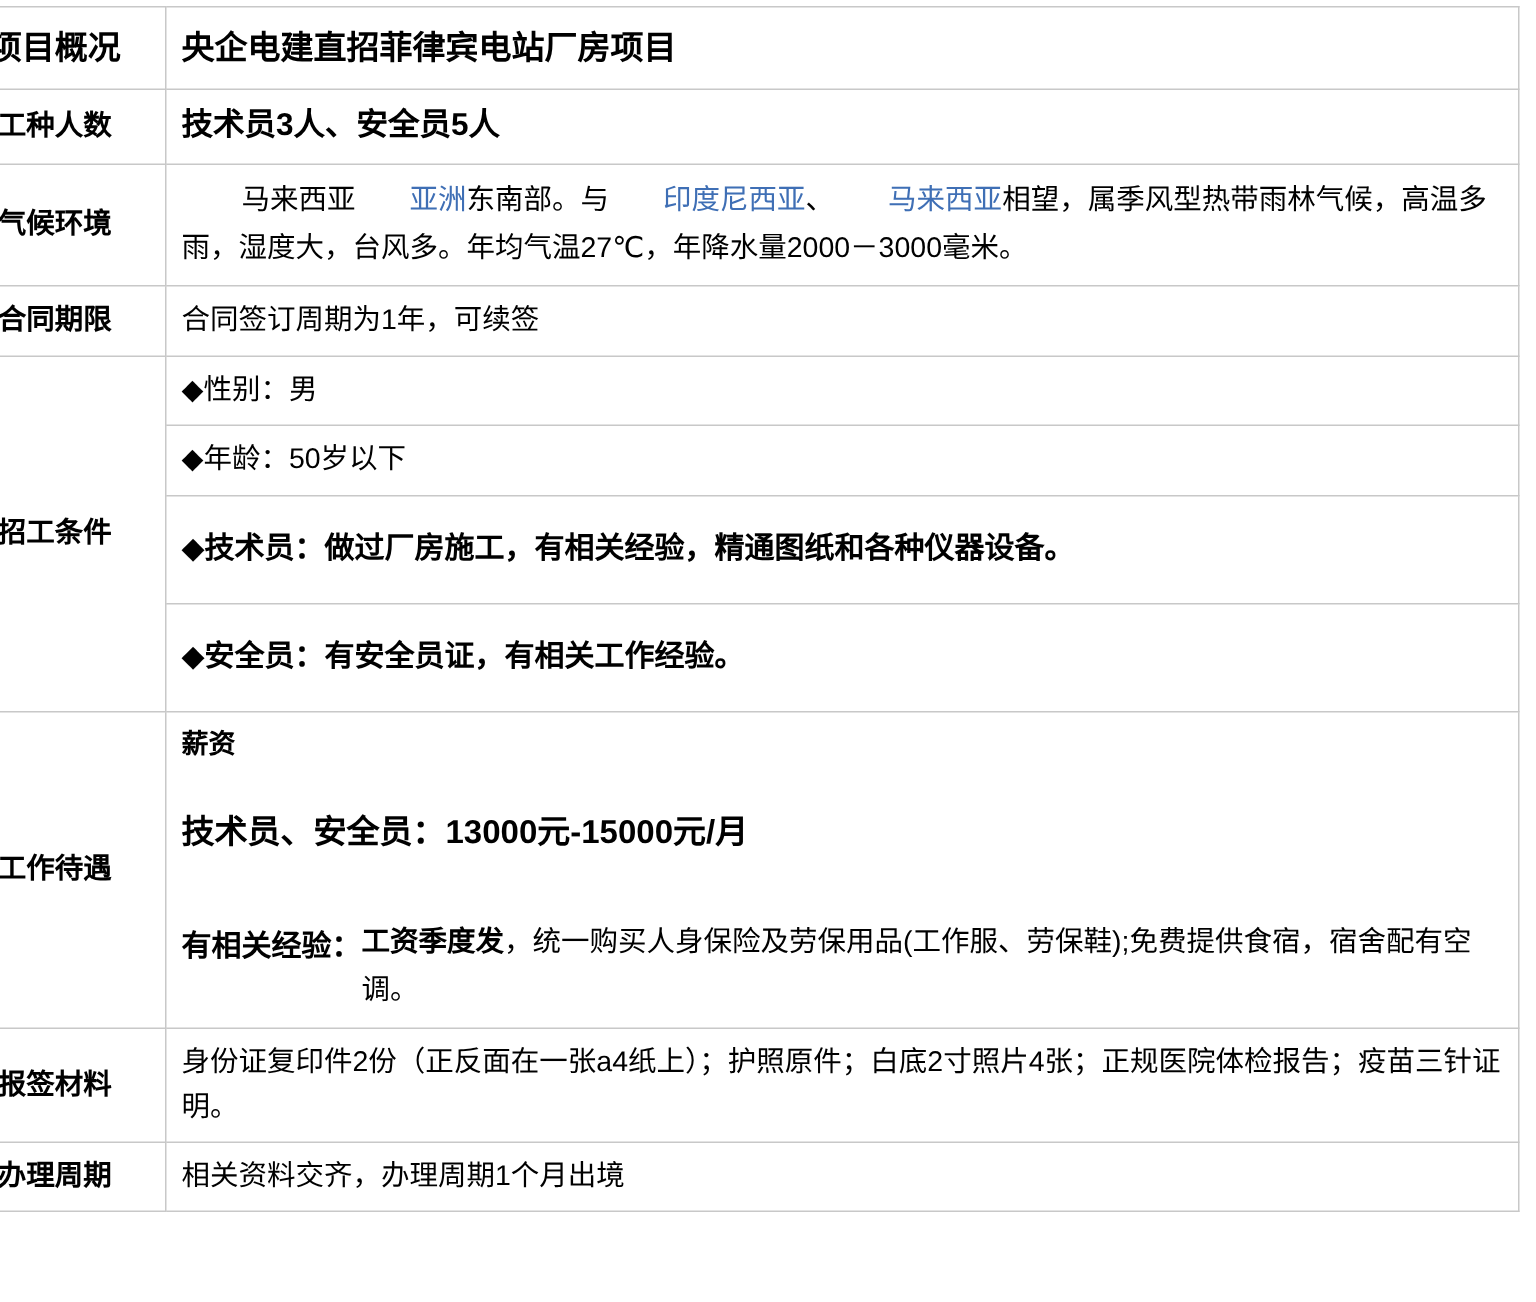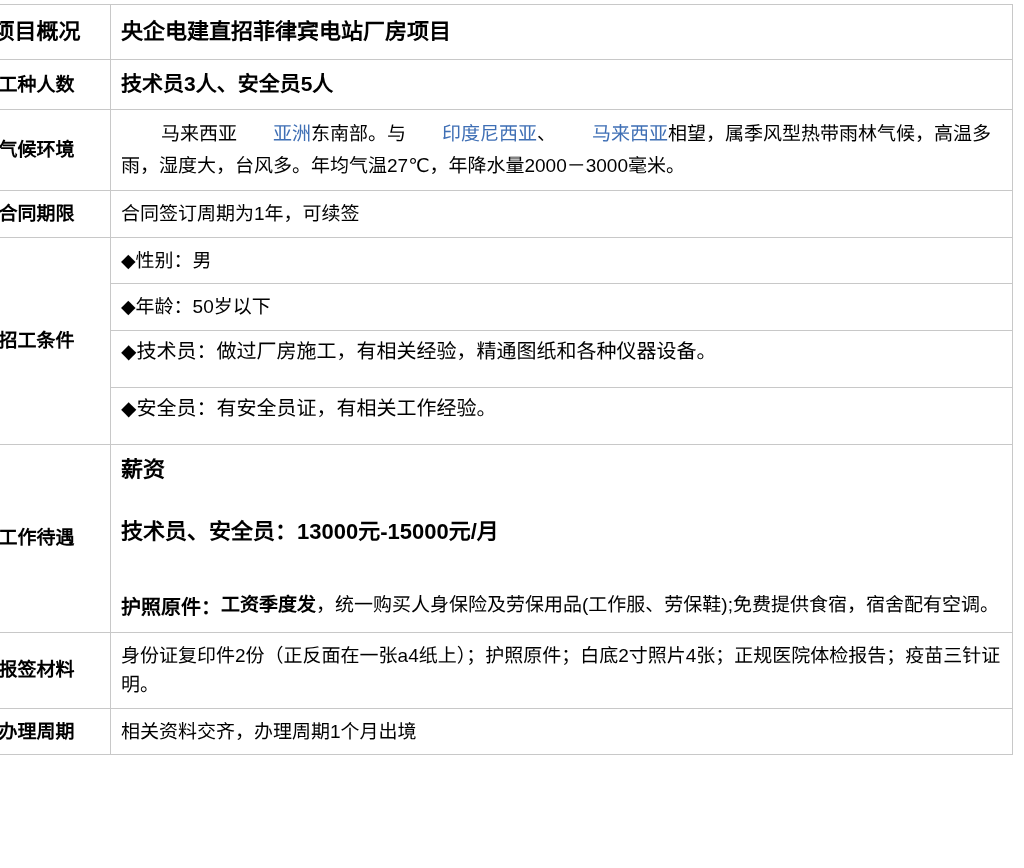--- a/index.html
+++ b/index.html
@@ -79,33 +79,33 @@
     color: #3f6fb5;
     margin-left: 36px;
   }
 
   .cond-cell {
     font-size: 19px;
     padding-top: 12px;
     padding-bottom: 12px;
   }
   .cond-cell.bold {
-    font-weight: normal;
+    font-weight: bold;
     font-size: 20px;
-    padding-top: 5px;
+    padding-top: 20px;
     padding-bottom: 20px;
   }
 
   .treat-cell {
     padding-top: 22px;
     padding-bottom: 18px;
   }
   .treat-title {
     font-weight: bold;
-    font-size: 22px;
+    font-size: 18px;
     margin-bottom: 28px;
   }
   .treat-salary {
     font-weight: bold;
     font-size: 22px;
     margin-bottom: 40px;
   }
   .treat-benefit {
     font-size: 19px;
     line-height: 1.7;
@@ -196,21 +196,21 @@
       <tr>
         <td class="col-value cond-cell bold">◆安全员：有安全员证，有相关工作经验。</td>
       </tr>
 
       <tr>
         <td class="col-label">工作待遇</td>
         <td class="col-value treat-cell">
           <div class="treat-title">薪资</div>
           <div class="treat-salary">技术员、安全员：13000元-15000元/月</div>
           <div class="treat-benefit">
-            <span class="benefit-label">护照原件：</span>
+            <span class="benefit-label">有相关经验：</span>
             <span class="benefit-body"><span class="b">工资季度发</span><span>，统一购买人身保险及劳保用品(工作服、劳保鞋);免费提供食宿，宿舍配有空调。</span></span>
           </div>
         </td>
       </tr>
 
       <tr>
         <td class="col-label">报签材料</td>
         <td class="col-value materials-cell">身份证复印件2份（正反面在一张a4纸上）；护照原件；白底2寸照片4张；正规医院体检报告；疫苗三针证明。</td>
       </tr>
 

